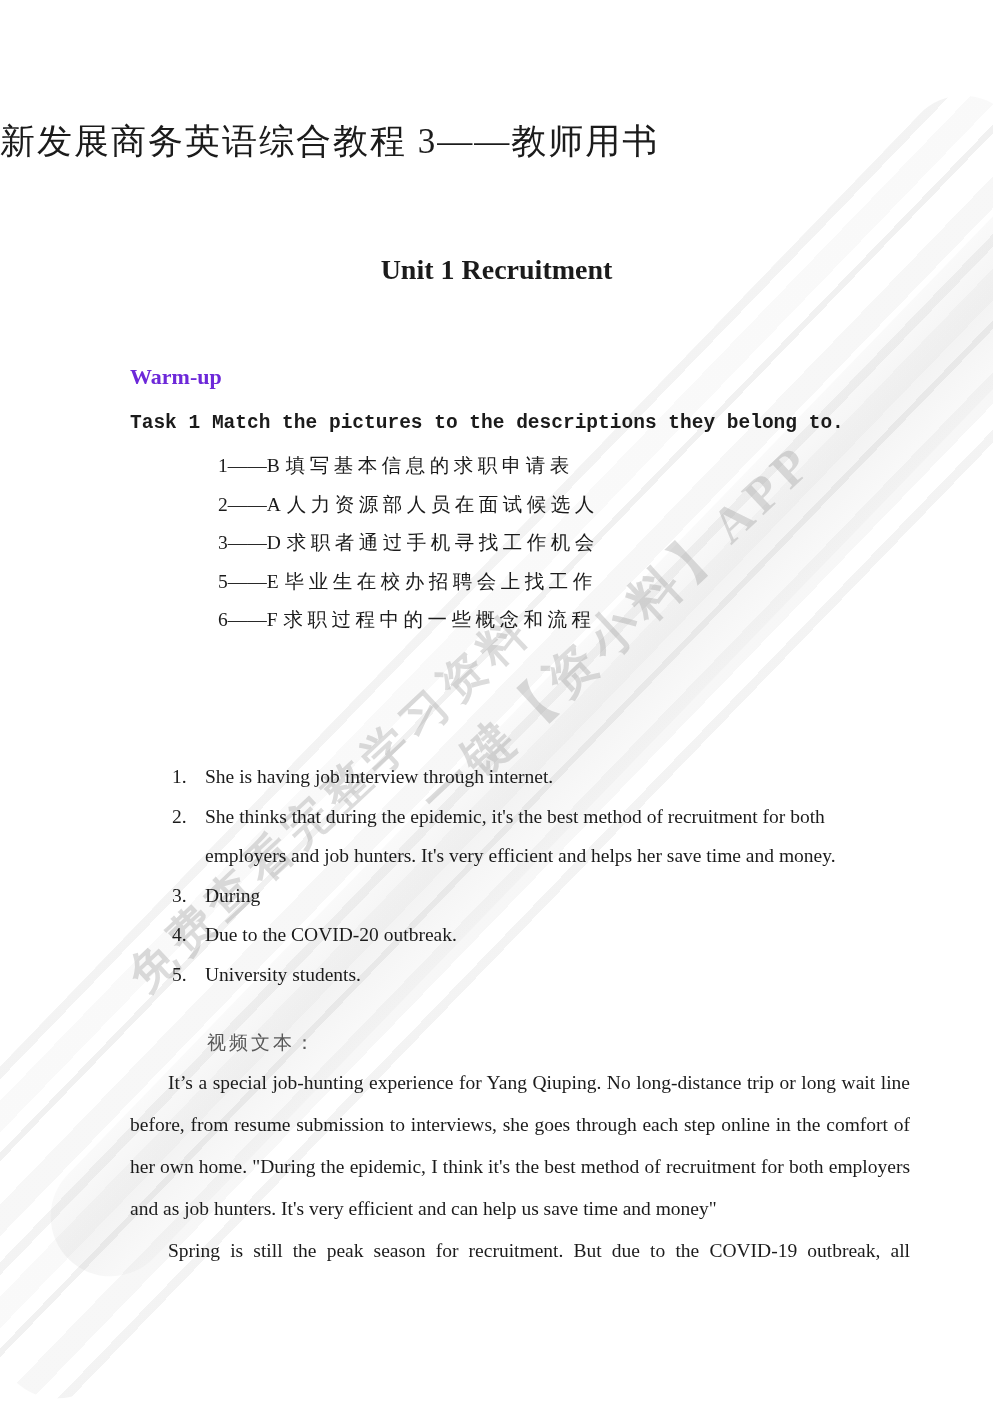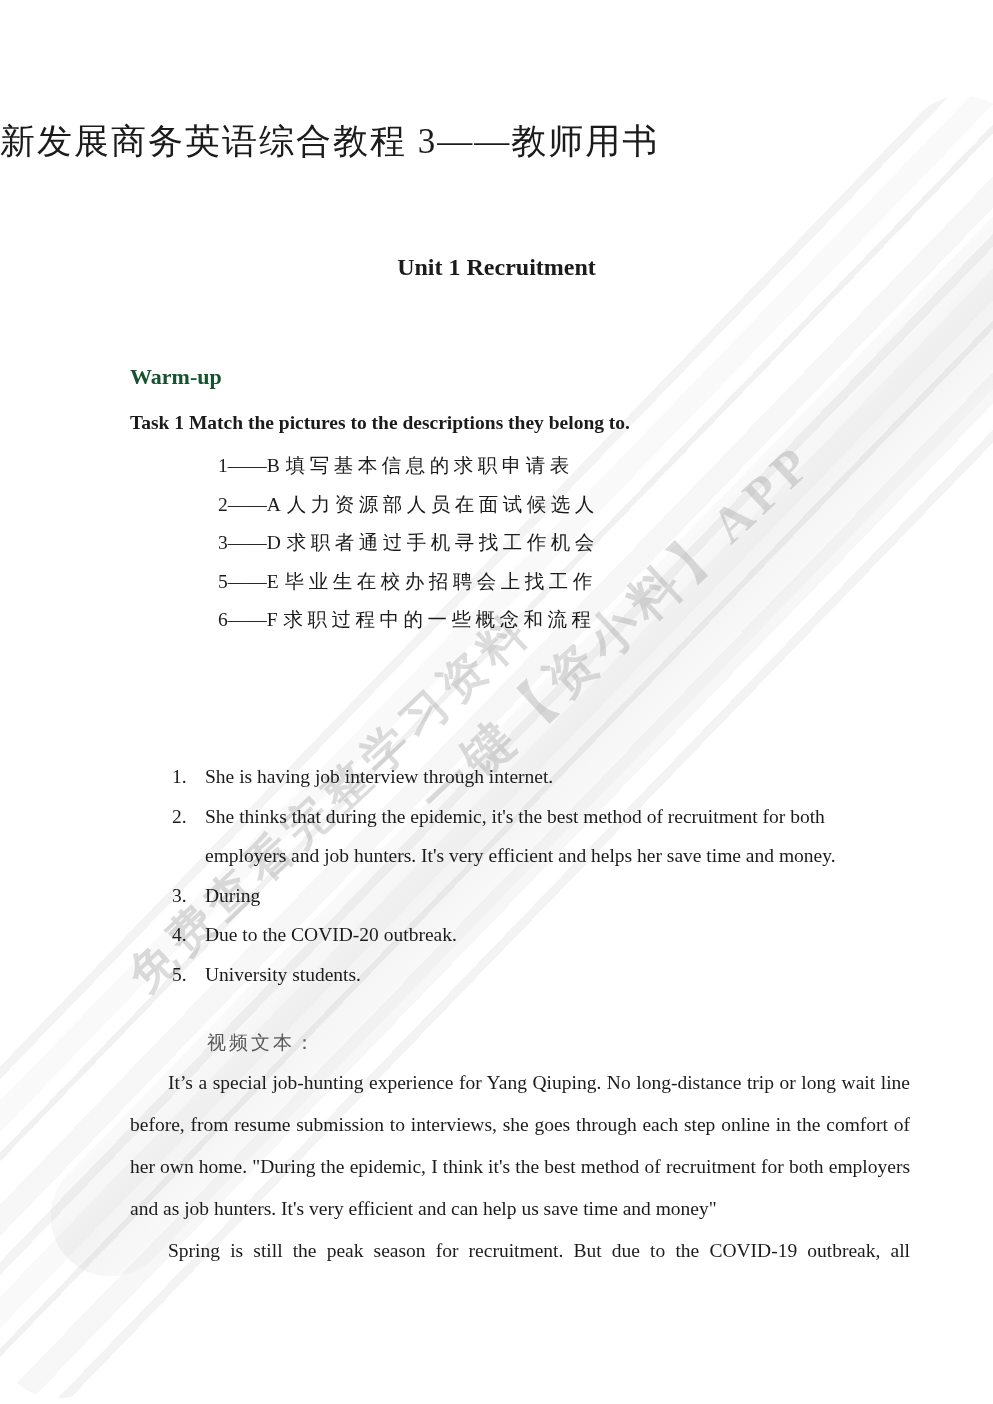--- a/index.html
+++ b/index.html
@@ -55,31 +55,31 @@
   .content { position: absolute; inset: 0; z-index: 1; }
 
   .book-title {
     position: absolute; top: 118px; left: 0; width: 100%;
     font-size: 35px;
     letter-spacing: 2px;
   }
   .unit-title {
     position: absolute; top: 254px; left: 0; width: 100%;
     text-align: center;
-    font-size: 24px; font-weight: bold;
+    font-size: 28px; font-weight: bold;
   }
   .warmup-heading {
     position: absolute; top: 364px; left: 130px;
     font-size: 22px; font-weight: bold;
   }
   .task-heading {
     position: absolute; left: 130px;
     font-size: 19.5px; font-weight: bold;
   }
-  .task1-heading { top: 412px; }
+  .task1-heading { top: 412px; font-family: Liberation Mono, monospace; }
   .task2-heading { top: 725px; }
 
   .task1-list { position: absolute; top: 447px; left: 170px; }
   .t1-item { height: 38.6px; line-height: 38.6px; font-size: 19.5px; margin-left: 48px; }
   .t1-item .cn { letter-spacing: 4.5px; margin-left: 6px; }
 
   .task2-list { position: absolute; top: 757px; left: 172px; width: 720px; }
   .t2-item { display: flex; font-size: 19.5px; line-height: 39.5px; }
   .t2-num { flex: none; width: 33px; }
   .t2-text { width: 672px; }
@@ -106,21 +106,21 @@
   <div class="wm-text wm-line1">免费查看完整学习资料</div>
   <div class="wm-text wm-line2">一键【资小料】APP</div>
 </div>
 
 <div class="content">
 
   <div class="book-title">新发展商务英语综合教程 3——教师用书</div>
 
   <div class="unit-title">Unit 1 Recruitment</div>
 
-  <div class="warmup-heading" style="color: #14532d;">Warm-up</div>
+  <div class="warmup-heading" style="color: #6d28d9;">Warm-up</div>
 
   <div class="task-heading task1-heading">Task 1 Match the pictures to the descriptions they belong to.</div>
 
   <div class="task1-list">
     <div class="t1-item">
       <span>1——B</span><span class="cn">填写基本信息的求职申请表</span>
     </div>
     <div class="t1-item">
       <span>2——A</span><span class="cn">人力资源部人员在面试候选人</span>
     </div>

